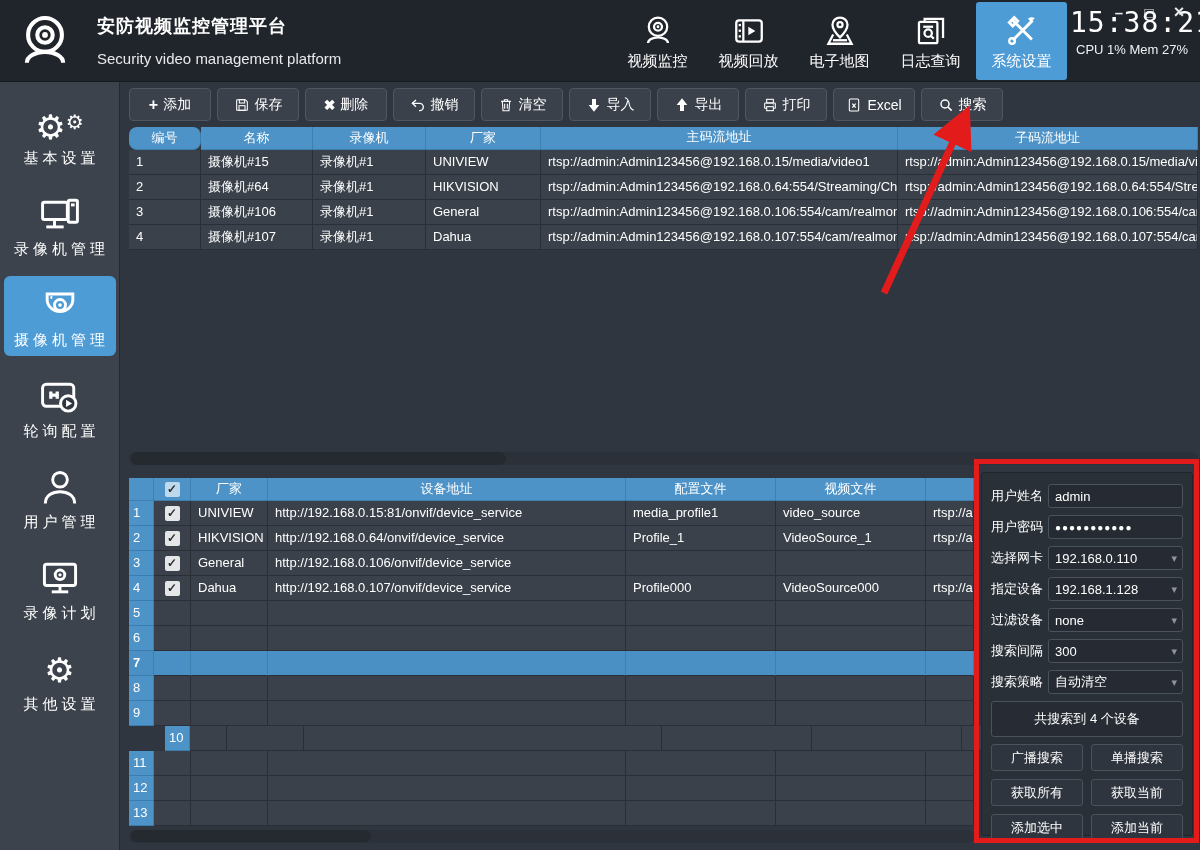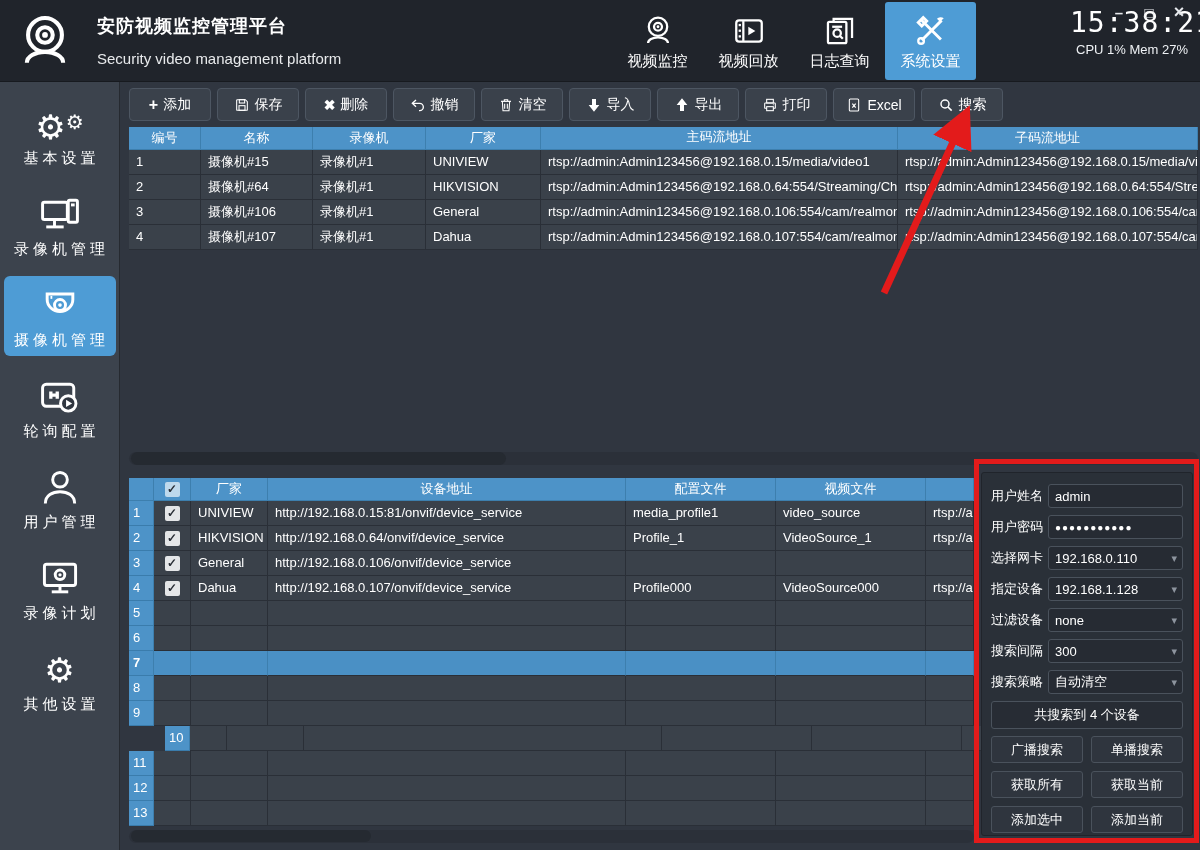--- a/index.html
+++ b/index.html
@@ -72,21 +72,21 @@
   
   .panel { position:absolute; left:860px; top:390px; width:212px; height:364px; background:#2A3038;
     border:1px solid #20242b; border-radius:3px; padding:11px 9px 0; z-index:10; }
   .frow { display:flex; align-items:center; margin-bottom:7px; }
   .flabel { width:57px; font-size:13px; flex:none; }
   .fctl { flex:1; height:24px; background:#262B33; border:1px solid #4A525C; border-radius:3px;
     display:flex; align-items:center; padding:0 6px; font-size:13px; cursor:text; position:relative; }
   .fctl.select { cursor:pointer; }
   .fctl .caret { position:absolute; right:5px; color:#8d949e; font-size:11px; }
   .fctl.pwd { font-size:10px; letter-spacing:1px; }
-  .status-box { height:28px; border:1px solid #4A525C; background:#272C34; border-radius:3px;
+  .status-box { height:36px; border:1px solid #4A525C; background:#272C34; border-radius:3px;
     display:flex; align-items:center; justify-content:center; font-size:13px; margin-bottom:7px; }
   .btnrow { display:flex; justify-content:space-between; margin-bottom:8px; }
   .pbtn { width:92px; height:27px; background:#2F353E; border:1px solid #4A525C; border-radius:3px;
     display:flex; align-items:center; justify-content:center; font-size:13px; cursor:pointer; }
 
   
   .anno-rect { position:absolute; left:853px; top:377px; width:225px; height:384px;
     border:5px solid #E31B1B; z-index:50; pointer-events:none; }
   .anno-arrow { position:absolute; left:735px; top:8px; width:140px; height:230px; z-index:60;
     pointer-events:none; }
@@ -126,20 +126,31 @@
             <rect x="4.7" y="11" width="1.6" height="1.6" fill="#fff" stroke="none"></rect>
             <rect x="4.7" y="15" width="1.6" height="1.6" fill="#fff" stroke="none"></rect>
             <path d="M11.5 9 L16.5 12 L11.5 15 Z" fill="#fff" stroke="none"></path>
           </svg>
         </span>
         <span class="nlabel">视频回放</span>
       </div>
       <div class="nav-item">
         <span class="nicon">
           <svg viewBox="0 0 24 24" fill="none" stroke="#fff" stroke-width="1.6">
+            <path d="M12 2.5c-3 0-5.3 2.2-5.3 5 0 3.7 5.3 9 5.3 9s5.3-5.3 5.3-9c0-2.8-2.3-5-5.3-5z"></path>
+            <circle cx="12" cy="7.5" r="1.8"></circle>
+            <path d="M7.2 14.5 L3.8 21 H20.2 L16.8 14.5"></path>
+            <line x1="7" y1="18.5" x2="17" y2="18.5"></line>
+          </svg>
+        </span>
+        <span class="nlabel">电子地图</span>
+      </div>
+      <div class="nav-item">
+        <span class="nicon">
+          <svg viewBox="0 0 24 24" fill="none" stroke="#fff" stroke-width="1.6">
             <path d="M7.5 5.5 V3.5 H20.5 V17"></path>
             <rect x="3.5" y="5.5" width="13" height="15" rx="1"></rect>
             <line x1="6.5" y1="9" x2="13.5" y2="9"></line>
             <circle cx="10" cy="13.5" r="2.6"></circle>
             <line x1="12" y1="15.5" x2="14" y2="17.5"></line>
           </svg>
         </span>
         <span class="nlabel">日志查询</span>
       </div>
       <div class="nav-item active">
@@ -323,21 +334,21 @@
             <circle cx="10.5" cy="10.5" r="6" stroke-width="2.2"></circle>
             <line x1="15" y1="15" x2="20.5" y2="20.5" stroke-width="2.4"></line>
           </svg>
         </span>
         <span>搜索</span>
       </div>
     </div>
 
   <div class="grid" id="camera-table" style="left:8px; top:45px;">
       <div class="grow ghead">
-        <div class="gcell" style="width: 72px;">编号</div>
+        <div class="gcell" style="width: 72px; border-radius: 8px;">编号</div>
         <div class="gcell" style="width: 112px;">名称</div>
         <div class="gcell" style="width: 113px;">录像机</div>
         <div class="gcell" style="width: 115px;">厂家</div>
         <div class="gcell" style="width: 357px; font-family: Liberation Mono, monospace;">主码流地址</div>
         <div class="gcell" style="width: 300px;">子码流地址</div>
       </div>
       <div class="grow">
         <div class="gcell" style="width: 72px;">1</div>
         <div class="gcell" style="width: 112px;">摄像机#15</div>
         <div class="gcell" style="width: 113px;">录像机#1</div>

